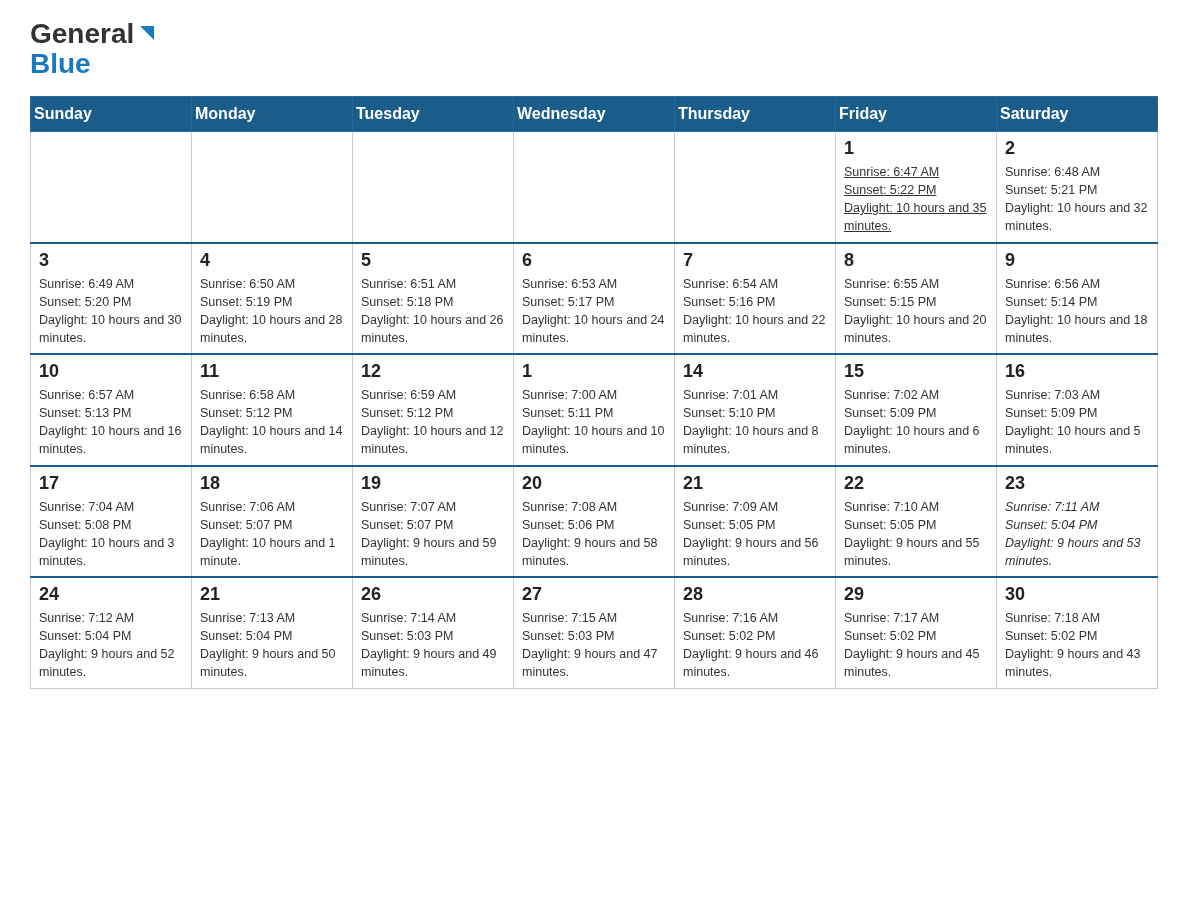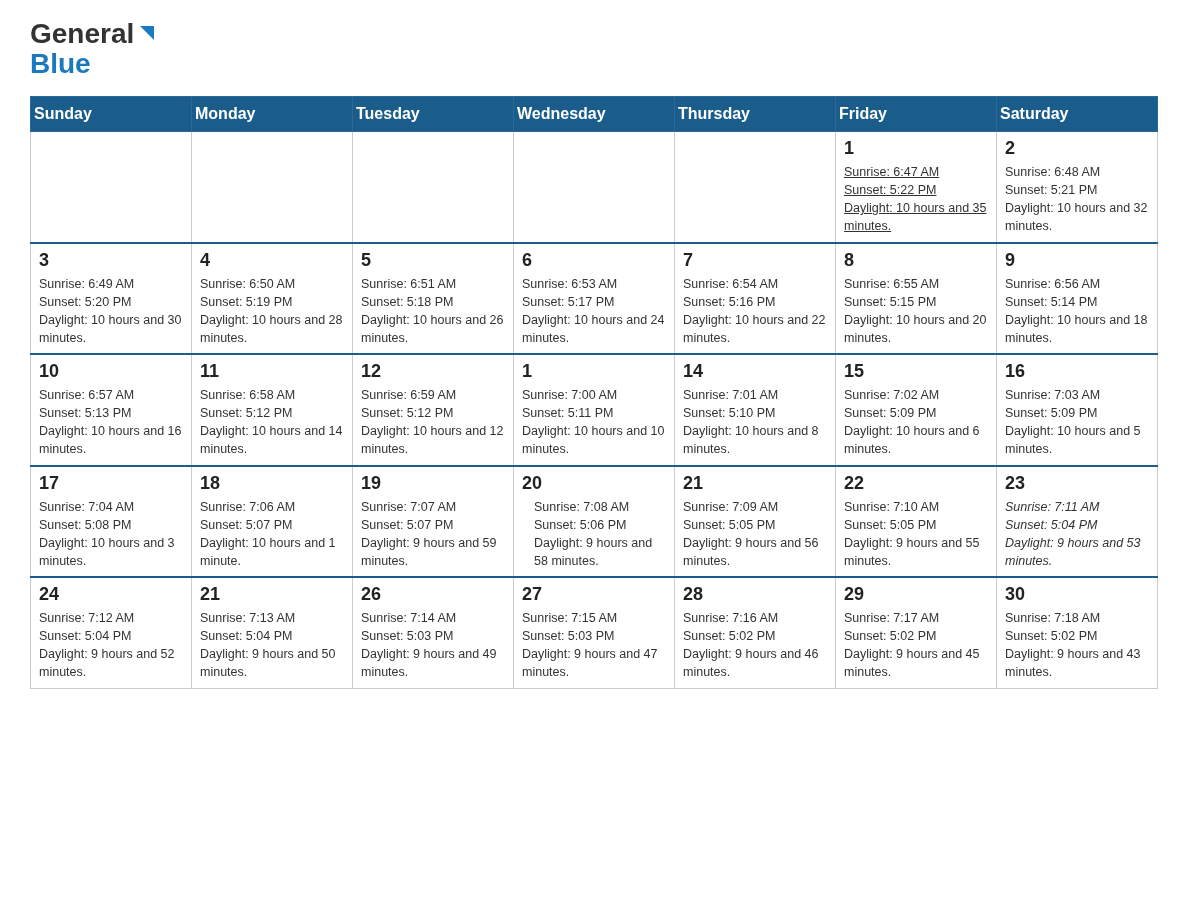--- a/index.html
+++ b/index.html
@@ -242,21 +242,21 @@
 Daylight: 10 hours and 1 minute.</div>
         </td>
         <td>
           <span class="day-number">19</span>
           <div class="sun-info" style="white-space: pre-line;">Sunrise: 7:07 AM
 Sunset: 5:07 PM
 Daylight: 9 hours and 59 minutes.</div>
         </td>
         <td>
           <span class="day-number">20</span>
-          <div class="sun-info" style="white-space: pre-line; margin-left: 12px;">Sunrise: 7:08 AM
+          <div class="sun-info" style="white-space: pre-line;">Sunrise: 7:08 AM
 Sunset: 5:06 PM
 Daylight: 9 hours and 58 minutes.</div>
         </td>
         <td>
           <span class="day-number">21</span>
           <div class="sun-info" style="white-space: pre-line;">Sunrise: 7:09 AM
 Sunset: 5:05 PM
 Daylight: 9 hours and 56 minutes.</div>
         </td>
         <td>

